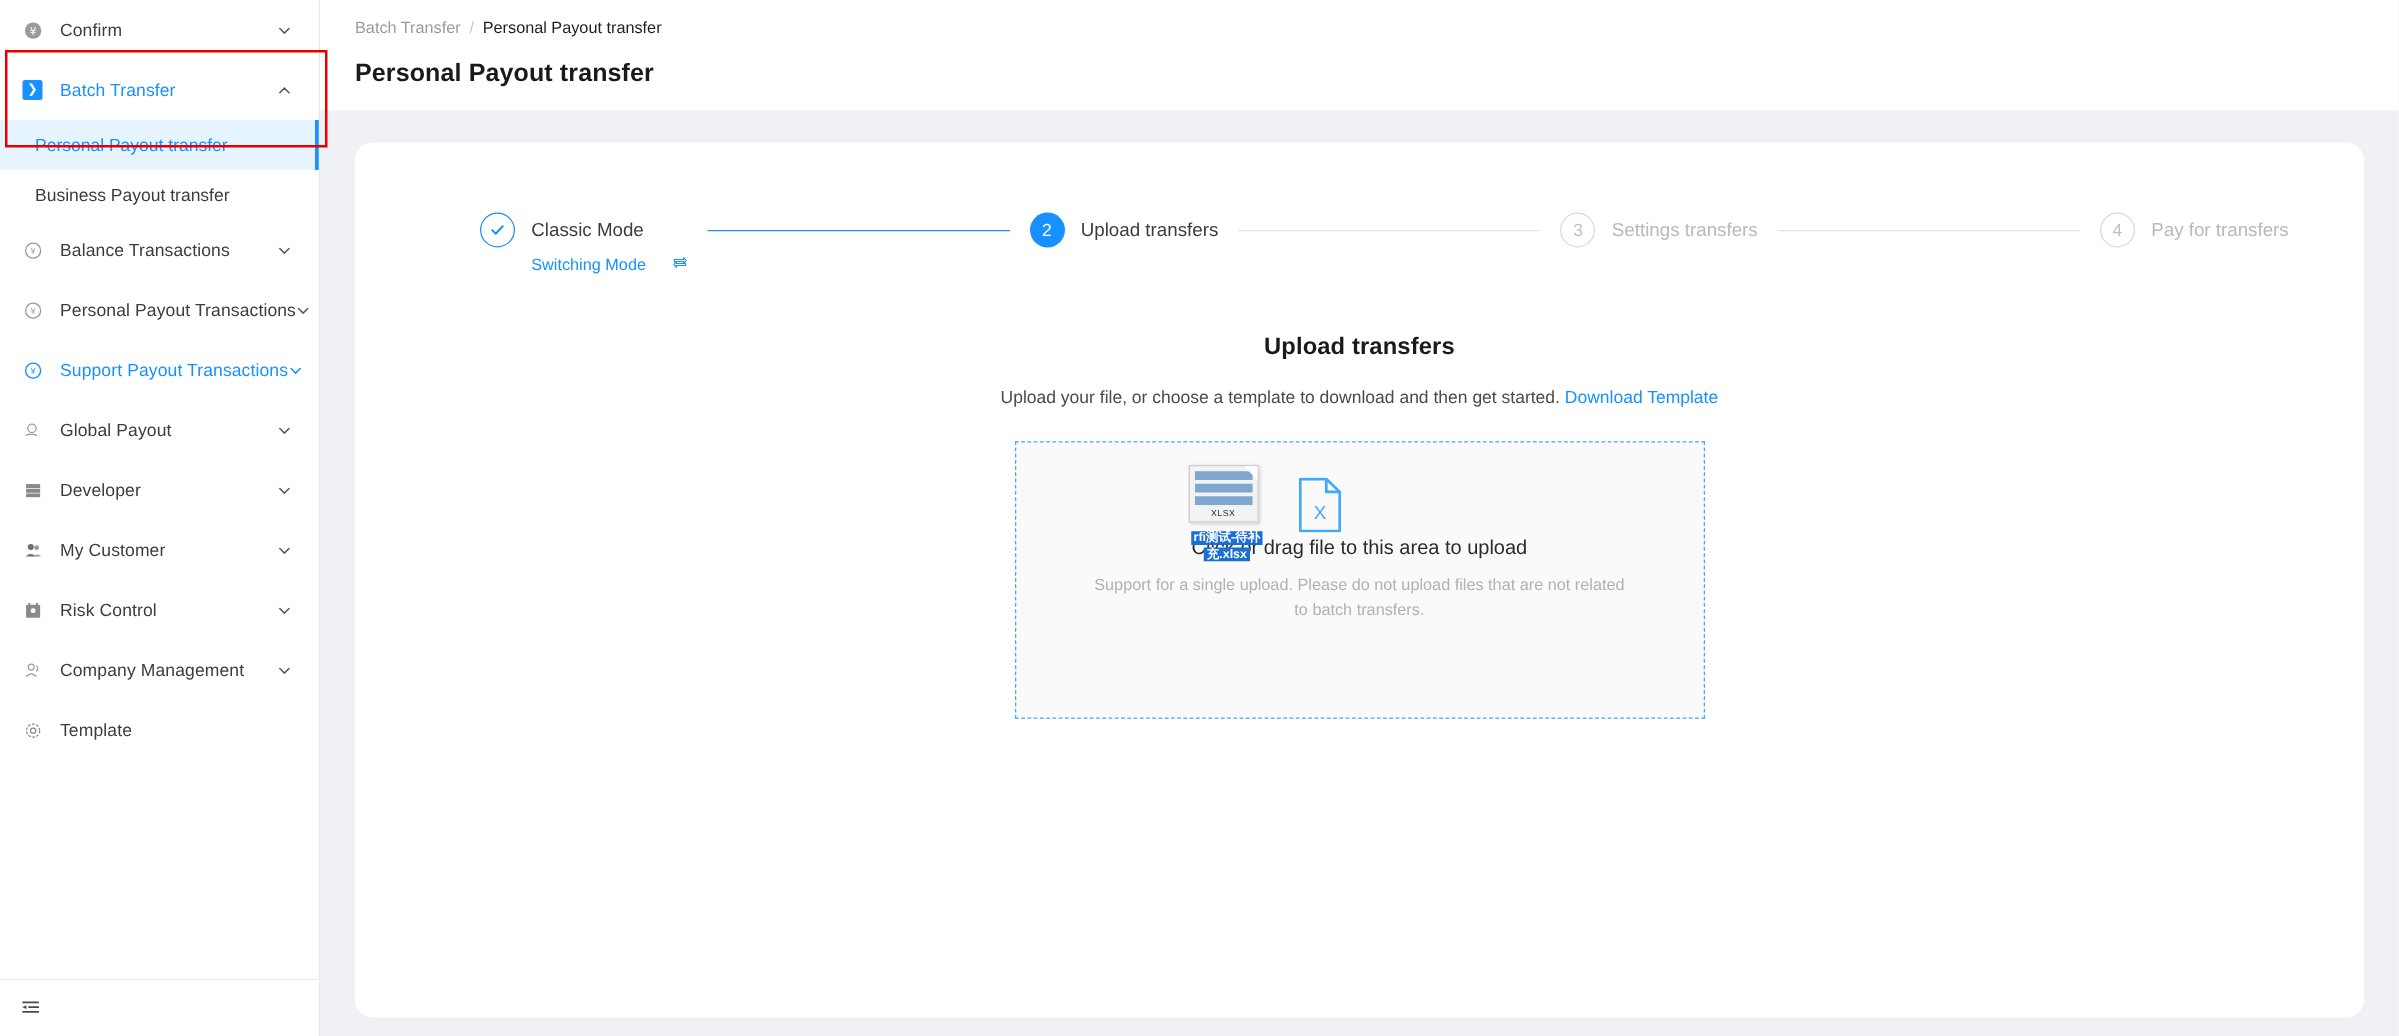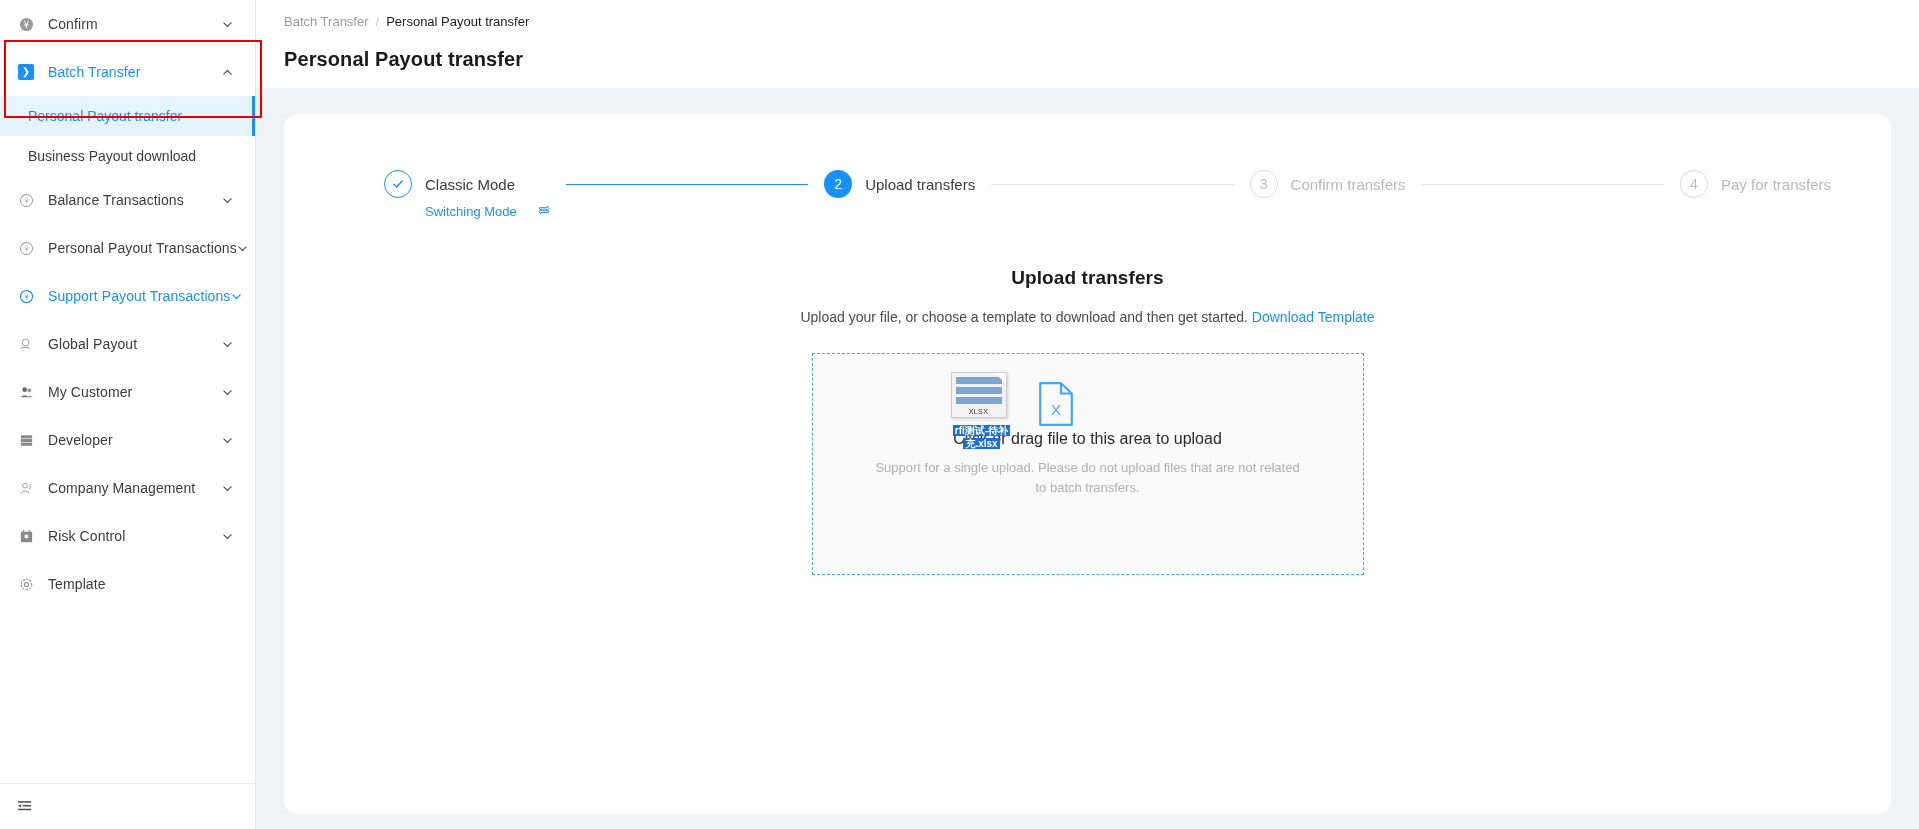--- a/index.html
+++ b/index.html
@@ -264,21 +264,21 @@
               <path d="M2 7.8 L6 3.8 L10 7.8" stroke="#595959" stroke-width="1.3" fill="none" stroke-linecap="round" stroke-linejoin="round"></path>
             </svg>
         </span>
       </div>
 
       <div class="sub-item selected">
         <span>Personal Payout transfer</span>
       </div>
 
       <div class="sub-item">
-        <span>Business Payout download</span>
+        <span>Business Payout transfer</span>
       </div>
 
       <div class="nav-item">
         <span class="ico">
           <svg width="15" height="15" viewBox="0 0 16 16">
               <circle cx="8" cy="8" r="6.4" stroke="#9a9a9a" stroke-width="1.1" fill="none"></circle>
               <text x="8" y="11" font-size="7" fill="#9a9a9a" text-anchor="middle" font-family="DejaVu Sans">¥</text>
             </svg>
         </span>
         <span class="lbl">Balance Transactions</span>
@@ -320,20 +320,36 @@
       </div>
 
       <div class="nav-item">
         <span class="ico">
           <svg width="15" height="15" viewBox="0 0 16 16">
               <circle cx="7" cy="6" r="3.6" stroke="#9a9a9a" stroke-width="1" fill="none"></circle>
               <path d="M2 12 q4 -2 9 0" stroke="#9a9a9a" stroke-width="1.1" fill="none" stroke-linecap="round"></path>
             </svg>
         </span>
         <span class="lbl">Global Payout</span>
+        <span class="chev">
+          <svg width="11" height="11" viewBox="0 0 12 12">
+              <path d="M2 4.2 L6 8.2 L10 4.2" stroke="#595959" stroke-width="1.3" fill="none" stroke-linecap="round" stroke-linejoin="round"></path>
+            </svg>
+        </span>
+      </div>
+
+      <div class="nav-item">
+        <span class="ico">
+          <svg width="15" height="15" viewBox="0 0 16 16">
+              <rect x="2" y="2.4" width="12" height="3.4" fill="#8a8a8a"></rect>
+              <rect x="2" y="6.4" width="12" height="3.4" fill="#8a8a8a"></rect>
+              <rect x="2" y="10.4" width="12" height="3.2" fill="#8a8a8a"></rect>
+            </svg>
+        </span>
+        <span class="lbl">Developer</span>
         <span class="chev">
           <svg width="11" height="11" viewBox="0 0 12 12">
               <path d="M2 4.2 L6 8.2 L10 4.2" stroke="#595959" stroke-width="1.3" fill="none" stroke-linecap="round" stroke-linejoin="round"></path>
             </svg>
         </span>
       </div>
 
       <div class="nav-item">
         <span class="ico">
           <svg width="15" height="15" viewBox="0 0 16 16">
@@ -347,59 +363,43 @@
         <span class="chev">
           <svg width="11" height="11" viewBox="0 0 12 12">
               <path d="M2 4.2 L6 8.2 L10 4.2" stroke="#595959" stroke-width="1.3" fill="none" stroke-linecap="round" stroke-linejoin="round"></path>
             </svg>
         </span>
       </div>
 
       <div class="nav-item">
         <span class="ico">
           <svg width="15" height="15" viewBox="0 0 16 16">
-              <rect x="2" y="2.4" width="12" height="3.4" fill="#8a8a8a"></rect>
-              <rect x="2" y="6.4" width="12" height="3.4" fill="#8a8a8a"></rect>
-              <rect x="2" y="10.4" width="12" height="3.2" fill="#8a8a8a"></rect>
-            </svg>
-        </span>
-        <span class="lbl">Developer</span>
-        <span class="chev">
-          <svg width="11" height="11" viewBox="0 0 12 12">
-              <path d="M2 4.2 L6 8.2 L10 4.2" stroke="#595959" stroke-width="1.3" fill="none" stroke-linecap="round" stroke-linejoin="round"></path>
-            </svg>
-        </span>
-      </div>
-
-      <div class="nav-item">
-        <span class="ico">
-          <svg width="15" height="15" viewBox="0 0 16 16">
-              <circle cx="6.4" cy="5" r="2.5" stroke="#9a9a9a" stroke-width="1" fill="none"></circle>
-              <path d="M2 13 q4.4 -4.6 8.8 0" stroke="#9a9a9a" stroke-width="1" fill="none"></path>
-              <path d="M10.6 4 a2.4 2.4 0 0 1 0 4.4" stroke="#9a9a9a" stroke-width="1" fill="none"></path>
-            </svg>
-        </span>
-        <span class="lbl">Company Management</span>
-        <span class="chev">
-          <svg width="11" height="11" viewBox="0 0 12 12">
-              <path d="M2 4.2 L6 8.2 L10 4.2" stroke="#595959" stroke-width="1.3" fill="none" stroke-linecap="round" stroke-linejoin="round"></path>
-            </svg>
-        </span>
-      </div>
-
-      <div class="nav-item">
-        <span class="ico">
-          <svg width="15" height="15" viewBox="0 0 16 16">
               <rect x="2" y="3" width="12" height="11" rx="1" fill="#8a8a8a"></rect>
               <circle cx="8" cy="8" r="2.1" fill="#ffffff"></circle>
               <rect x="4" y="1.4" width="1.6" height="2.4" fill="#8a8a8a"></rect>
               <rect x="10.4" y="1.4" width="1.6" height="2.4" fill="#8a8a8a"></rect>
             </svg>
         </span>
         <span class="lbl">Risk Control</span>
+        <span class="chev">
+          <svg width="11" height="11" viewBox="0 0 12 12">
+              <path d="M2 4.2 L6 8.2 L10 4.2" stroke="#595959" stroke-width="1.3" fill="none" stroke-linecap="round" stroke-linejoin="round"></path>
+            </svg>
+        </span>
+      </div>
+
+      <div class="nav-item">
+        <span class="ico">
+          <svg width="15" height="15" viewBox="0 0 16 16">
+              <circle cx="6.4" cy="5" r="2.5" stroke="#9a9a9a" stroke-width="1" fill="none"></circle>
+              <path d="M2 13 q4.4 -4.6 8.8 0" stroke="#9a9a9a" stroke-width="1" fill="none"></path>
+              <path d="M10.6 4 a2.4 2.4 0 0 1 0 4.4" stroke="#9a9a9a" stroke-width="1" fill="none"></path>
+            </svg>
+        </span>
+        <span class="lbl">Company Management</span>
         <span class="chev">
           <svg width="11" height="11" viewBox="0 0 12 12">
               <path d="M2 4.2 L6 8.2 L10 4.2" stroke="#595959" stroke-width="1.3" fill="none" stroke-linecap="round" stroke-linejoin="round"></path>
             </svg>
         </span>
       </div>
 
       <div class="nav-item">
         <span class="ico">
           <svg width="15" height="15" viewBox="0 0 16 16">
@@ -475,21 +475,21 @@
             </div>
           </div>
 
           <div class="line-wrap">
               <div class="step-line grey"></div>
             </div>
 
           <div class="step">
             <div class="step-head">
               <span class="step-circle todo">3</span>
-              <span class="step-label todo">Confirm transfers</span>
+              <span class="step-label todo">Settings transfers</span>
             </div>
           </div>
 
           <div class="line-wrap">
               <div class="step-line grey"></div>
             </div>
 
           <div class="step">
             <div class="step-head">
               <span class="step-circle todo">4</span>

